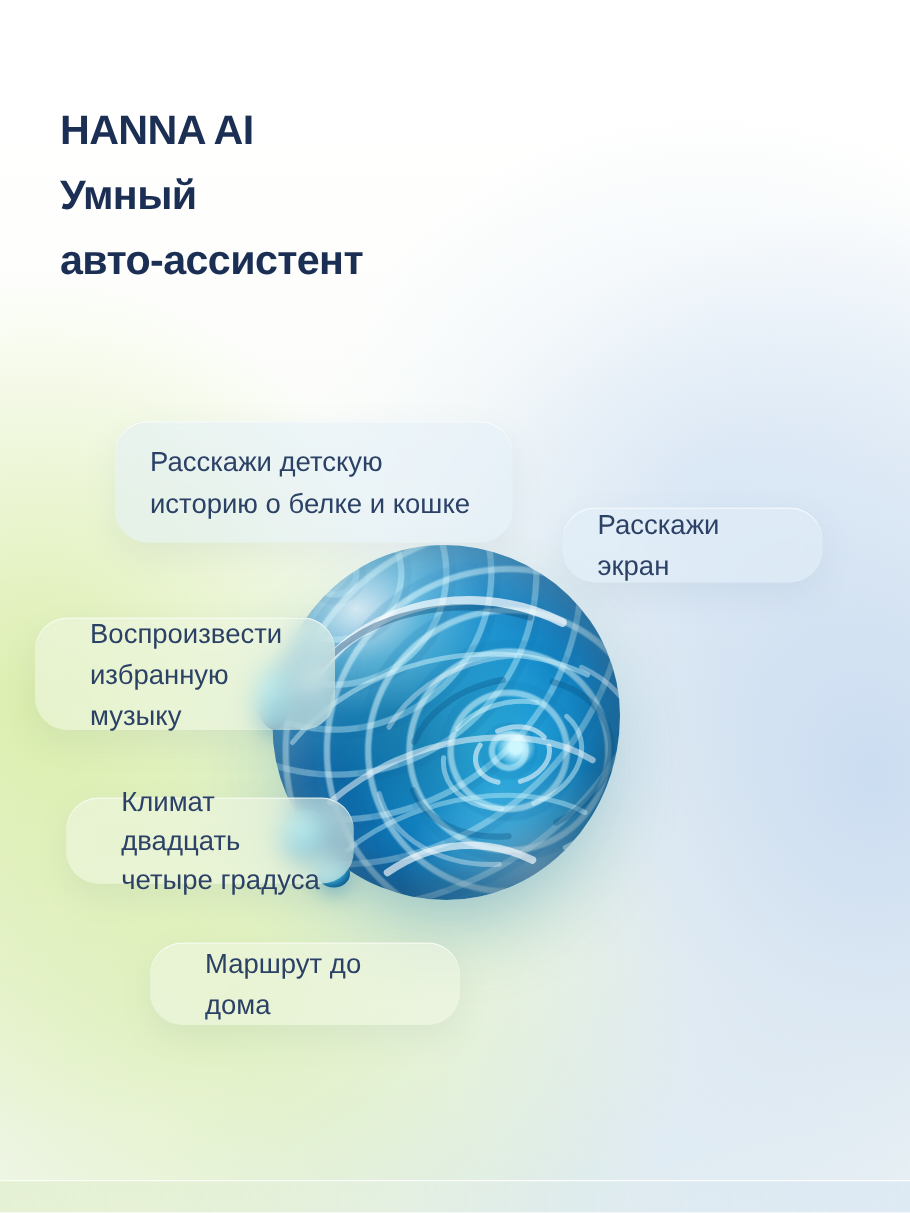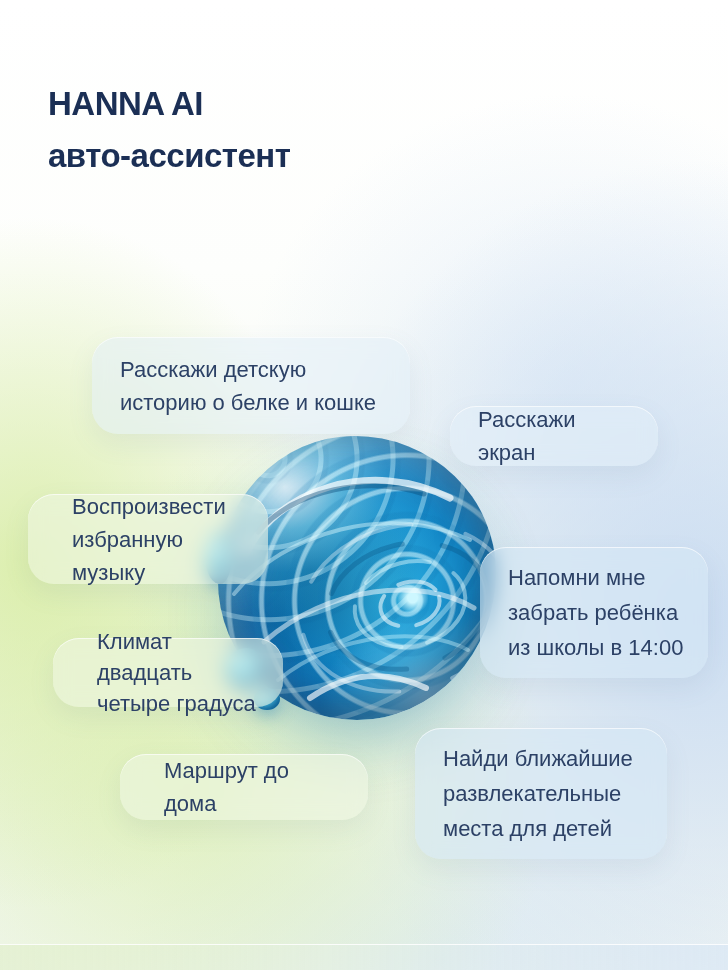--- a/index.html
+++ b/index.html
@@ -92,20 +92,21 @@
   .b-route   {left:120px;top:754px;width:248px;height:66px;}
   .b-places  {left:415px;top:728px;width:252px;height:131px;line-height:35px;}
 </style>
 </head>
 <body>
 
 <div class="canvas">
 
   <div class="title">
     <div>HANNA AI</div>
+    <div>Умный</div>
     <div>авто-ассистент</div>
   </div>
 
   <div class="sphere-wrap">
     <div class="blob b1"></div>
     <div class="blob b2"></div>
     <div class="blob b3"></div>
     <div class="sphere">
       <svg viewBox="0 0 278 284" width="278" height="284">
         <g fill="none" stroke-linecap="round">
@@ -131,35 +132,25 @@
 
   <div class="bubble b-screen tint-blue">
     <span>Расскажи экран</span>
   </div>
 
   <div class="bubble b-music tint-green">
     <span>Воспроизвести
 избранную музыку</span>
   </div>
 
-  <div class="bubble b-reminder tint-deepblue">
-    <span>Напомни мне
-забрать ребёнка
-из школы в 14:00</span>
-  </div>
 
   <div class="bubble b-climate tint-green">
     <span>Климат двадцать
 четыре градуса</span>
   </div>
 
   <div class="bubble b-route tint-green">
     <span>Маршрут до дома</span>
   </div>
 
-  <div class="bubble b-places tint-deepblue">
-    <span>Найди ближайшие
-развлекательные
-места для детей</span>
-  </div>
 
   <div class="bottom-seam"></div>
 </div>
 
 </body></html>

